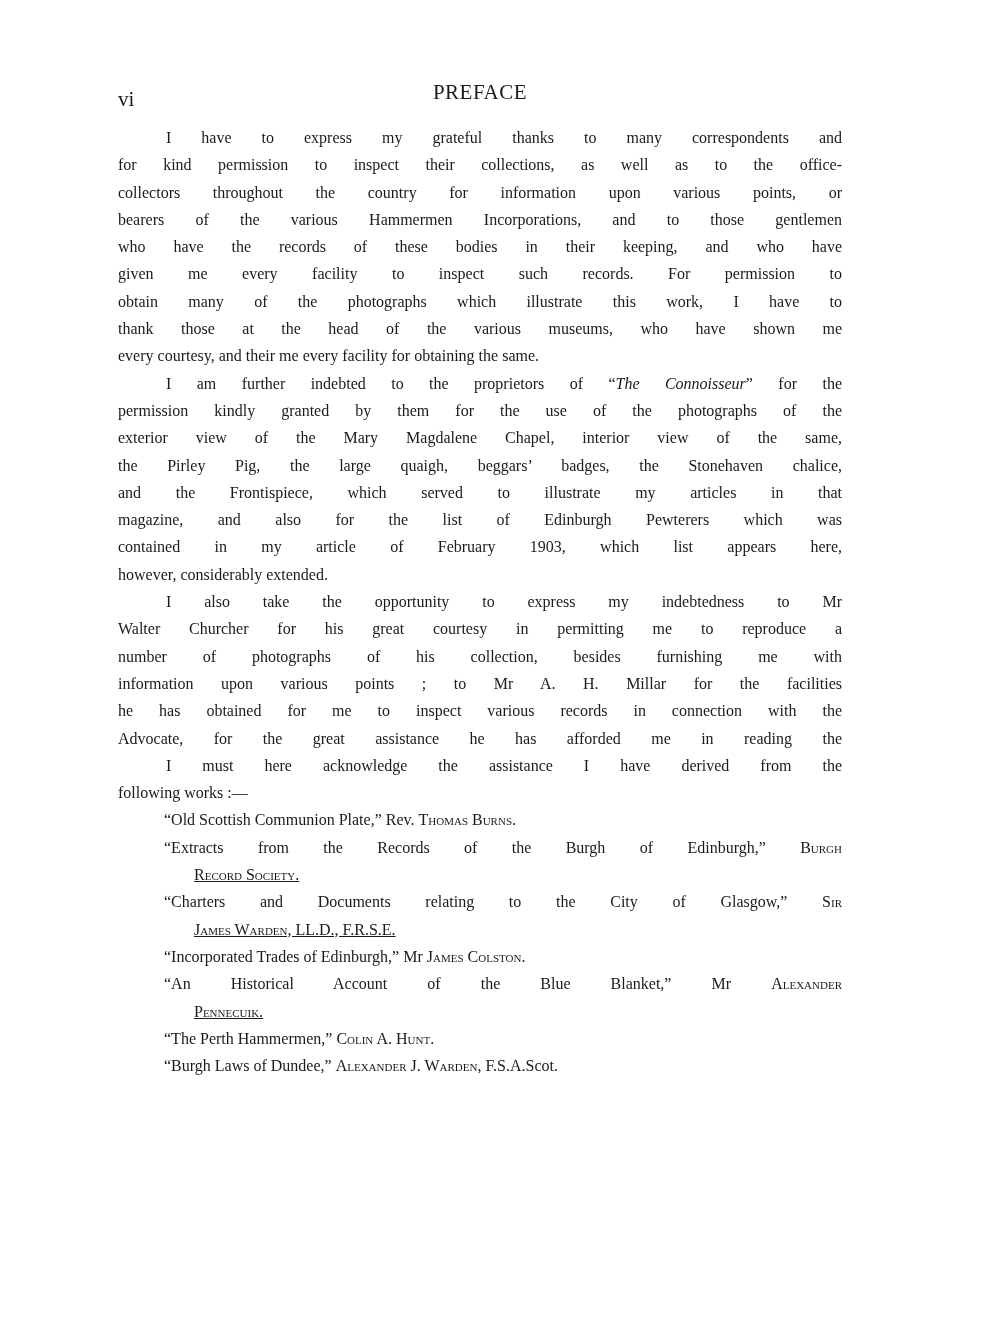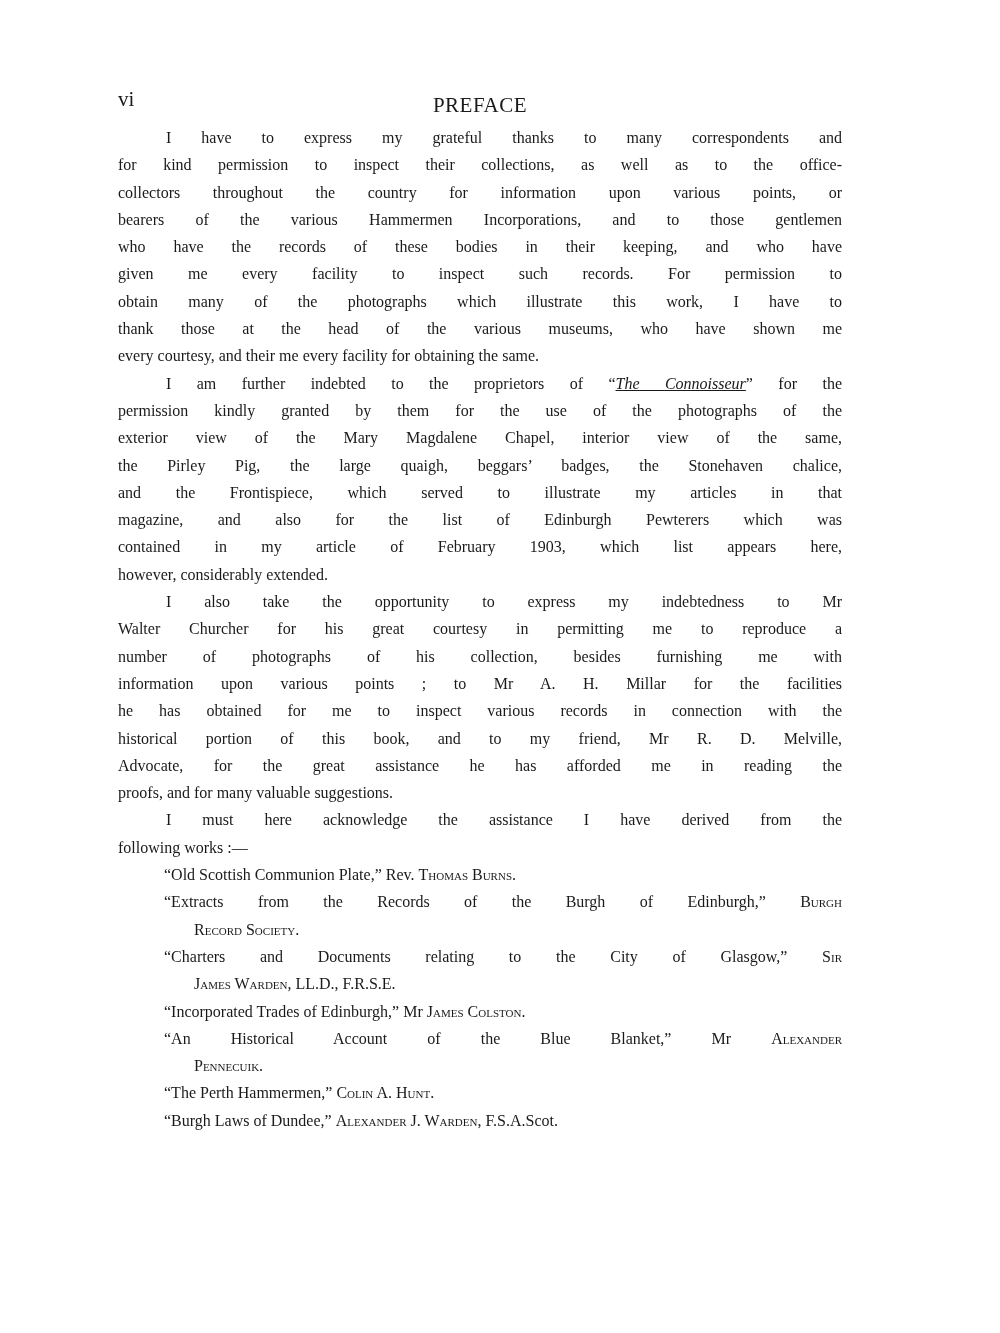--- a/index.html
+++ b/index.html
@@ -2,33 +2,33 @@
 <html><head>
 <meta charset="utf-8">
 <style>
   html, body { margin: 0; padding: 0; }
   body {
     width: 1000px; height: 1333px; background: #ffffff; position: relative; overflow: hidden;
     font-family: "Liberation Serif", "DejaVu Serif", serif; color: #1a1a1a;
   }
   .header { position: absolute; top: 76px; left: 118px; width: 724px; height: 30px; }
   .folio { position: absolute; left: 0; top: 11px; font-size: 21px; }
-  .running-title { position: absolute; left: 0; right: 0; top: 17px; text-align: center; font-size: 21px; letter-spacing: 0.5px; }
+  .running-title { position: absolute; left: 0; right: 0; top: 4px; text-align: center; font-size: 21px; letter-spacing: 0.5px; }
   .body { position: absolute; top: 124px; left: 118px; width: 724px; }
   .line {
     height: 27.3px; line-height: 27.3px; font-size: 16px;
     text-align: justify; text-align-last: justify; white-space: nowrap; overflow: visible;
   }
   .line span.t { display: block; white-space: normal; text-align: justify; text-align-last: justify; }
   .line.last span.t { text-align-last: left; }
   .line.indent { padding-left: 48px; }
   .item { padding-left: 46px; }
-  .item.cont { padding-left: 76px; }
+  .item.cont { padding-left: 76px; text-decoration: underline; }
   .sc { font-variant: small-caps; }
-  .it { font-style: italic; text-decoration: underline; }
+  .it { font-style: italic; }
 </style>
 </head>
 <body>
 
 <div class="header">
   <span class="folio">vi</span>
   <span class="running-title">PREFACE</span>
 </div>
 
 <div class="body">
@@ -100,27 +100,21 @@
     <div class="line">
         <span class="t">number of photographs of his collection, besides furnishing me with</span>
       </div>
     <div class="line">
         <span class="t">information upon various points ; to Mr A. H. Millar for the facilities</span>
       </div>
     <div class="line">
         <span class="t">he has obtained for me to inspect various records in connection with the</span>
       </div>
     <div class="line">
-        <span class="t">historical portion of this book, and to my friend, Mr R. D. Melville,</span>
-      </div>
-    <div class="line">
         <span class="t">Advocate, for the great assistance he has afforded me in reading the</span>
-      </div>
-    <div class="line last">
-        <span class="t">proofs, and for many valuable suggestions.</span>
       </div>
   </div>
 
   <div>
     <div class="line indent">
         <span class="t">I must here acknowledge the assistance I have derived from the</span>
       </div>
     <div class="line last">
         <span class="t">following works :—</span>
       </div>

